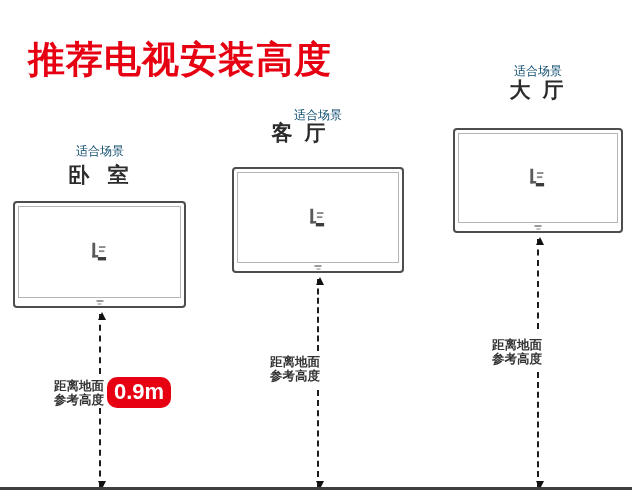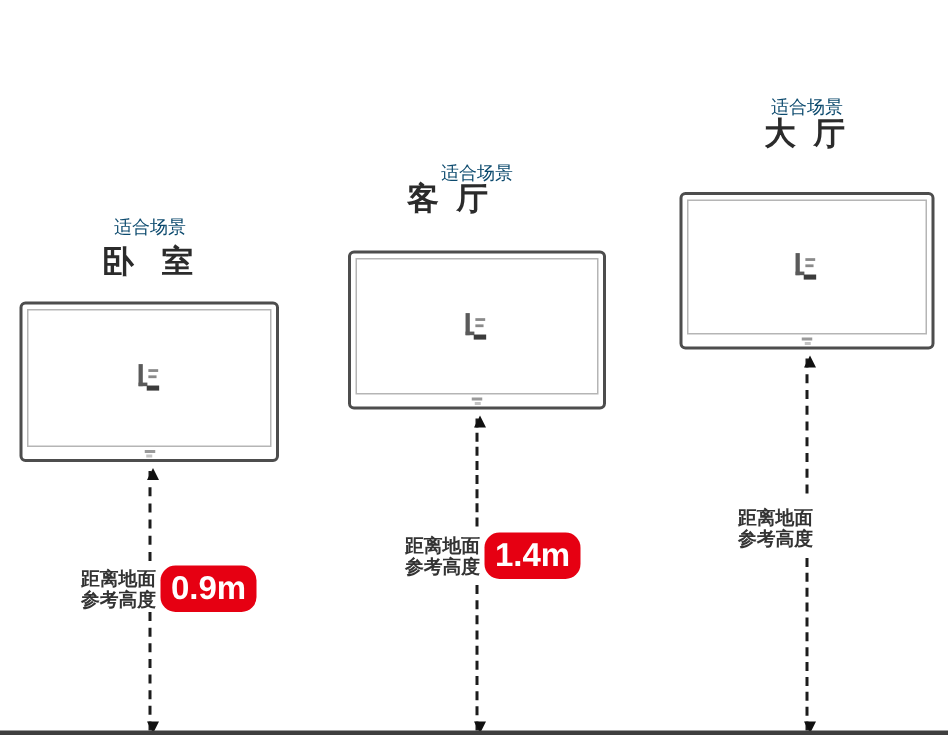--- a/index.html
+++ b/index.html
@@ -91,20 +91,21 @@
   .c3-tv{left:453px;top:128px;width:170px;height:105px;}
   .c3-seg-top{left:537px;top:239px;height:90px;}
   .c3-label{left:492px;top:338px;}
   .c3-seg-bot{left:537px;top:372px;height:115px;}
 </style>
 </head>
 <body>
 
 <div class="stage">
 
+  <div class="title">推荐电视安装高度</div>
 
   <div>
     <div class="scene-tag c1-tag">适合场景</div>
     <div class="scene-name c1-name">卧 室</div>
 
     <div class="tv c1-tv">
       <div class="tv-screen">
         <svg class="letv-logo" viewBox="0 0 22 20" xmlns="http://www.w3.org/2000/svg">
           <rect x="4" y="1.5" width="2.6" height="13.5" fill="#5a5a5a"></rect>
           <rect x="4" y="12.8" width="5.4" height="2.2" fill="#5a5a5a"></rect>
@@ -152,21 +153,20 @@
 
     <div class="arrow-seg c2-seg-top">
       <div class="head-up"></div>
     </div>
 
     <div class="h-label c2-label">
       <div class="h-label-text">
         <span>距离地面</span>
         <span>参考高度</span>
       </div>
-      <div class="h-badge">1.4m</div>
     </div>
 
     <div class="arrow-seg c2-seg-bot">
       <div class="head-down"></div>
     </div>
   </div>
 
   <div>
     <div class="scene-tag c3-tag">适合场景</div>
     <div class="scene-name c3-name">大 厅</div>

